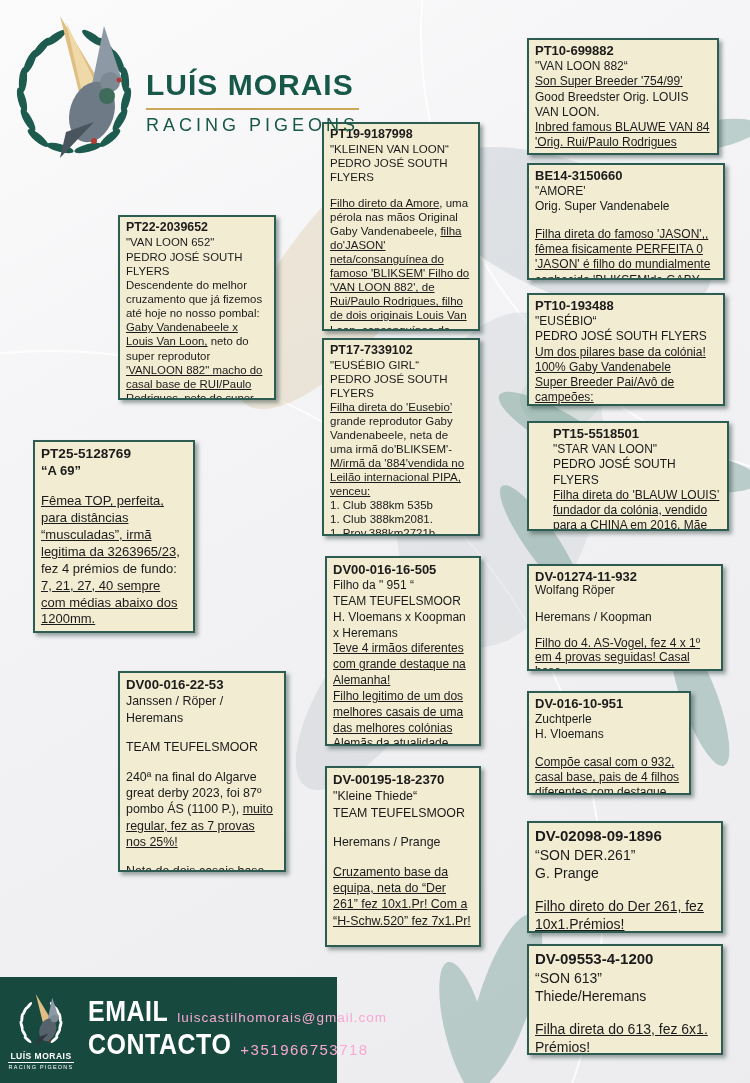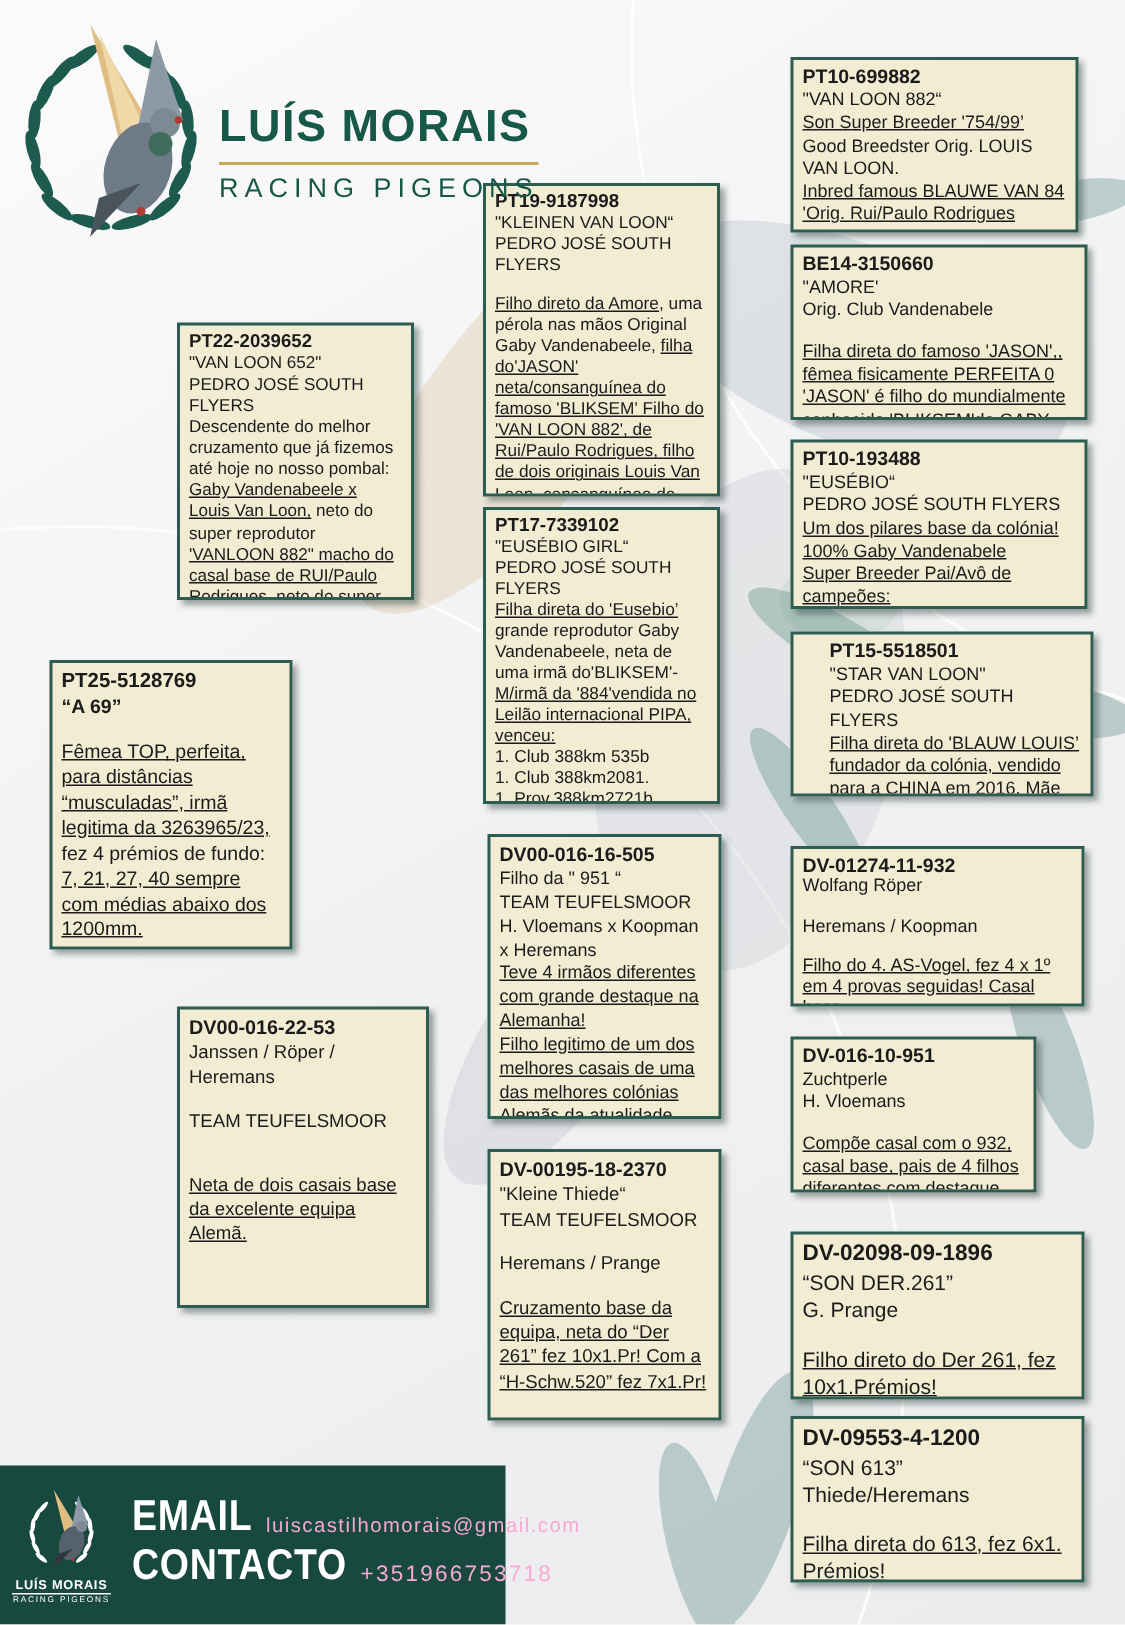--- a/index.html
+++ b/index.html
@@ -131,20 +131,21 @@
     <div class="box-line"><span class="b">“A 69”</span></div>
     <div class="box-line blank"></div>
     <div class="box-line"><span class="u">Fêmea TOP, perfeita, para distâncias “musculadas”, irmã legitima da 3263965/23,</span><span>  fez 4 prémios de fundo: </span><span class="u">7, 21, 27, 40 sempre com médias abaixo dos 1200mm.</span></div>
   </div>
 <div class="box fs125" style="left:118px;top:671px;width:168px;height:201px;">
     <div class="box-title">DV00-016-22-53</div>
     <div class="box-line"><span>Janssen / Röper / Heremans</span></div>
     <div class="box-line blank"></div>
     <div class="box-line"><span>TEAM TEUFELSMOOR</span></div>
     <div class="box-line blank"></div>
+    <div class="box-line"><span>240ª na final do Algarve great derby 2023, foi 87º pombo ÁS (1100 P.), </span><span class="u">muito regular, fez as 7 provas nos 25%!</span></div>
     <div class="box-line blank"></div>
     <div class="box-line"><span class="u">Neta de dois casais base da excelente equipa Alemã.</span></div>
   </div>
 
 <div class="box fs115" style="left:322px;top:122px;width:158px;height:209px;">
     <div class="box-title">PT19-9187998</div>
     <div class="box-line"><span>"KLEINEN VAN LOON“</span></div>
     <div class="box-line"><span>PEDRO JOSÉ SOUTH FLYERS</span></div>
     <div class="box-line blank"></div>
     <div class="box-line"><span class="u">Filho direto da Amore</span><span>, uma pérola nas mãos Original Gaby Vandenabeele, </span><span class="u">filha do'JASON' neta/consanguínea do famoso 'BLIKSEM' Filho do 'VAN LOON 882', de Rui/Paulo Rodrigues, filho de dois originais Louis Van Loon,</span><span> consanguíneo do famoso 'BLAUWE VAN84', macho do casal n°1 de Louis Van Loon.</span></div>
@@ -180,21 +181,21 @@
     <div class="box-title">PT10-699882</div>
     <div class="box-line"><span>"VAN LOON 882“</span></div>
     <div class="box-line"><span class="u">Son Super Breeder '754/99’</span></div>
     <div class="box-line"><span>Good Breedster Orig. LOUIS VAN LOON.</span></div>
     <div class="box-line"><span class="u">Inbred famous BLAUWE VAN 84</span></div>
     <div class="box-line"><span class="u">'Orig. Rui/Paulo Rodrigues</span></div>
   </div>
 <div class="box fs12 rt" style="left:527px;top:163px;width:198px;height:117px;">
     <div class="box-title">BE14-3150660</div>
     <div class="box-line"><span>"AMORE'</span></div>
-    <div class="box-line"><span>Orig. Club Vandenabele</span></div>
+    <div class="box-line"><span>Orig. Super Vandenabele</span></div>
     <div class="box-line blank"></div>
     <div class="box-line"><span class="u">Filha direta do famoso 'JASON',, fêmea fisicamente PERFEITA 0 'JASON' é filho do mundialmente conhecido 'BLIKSEM'de GABY VANDENABEELE.</span></div>
   </div>
 <div class="box fs12 rt" style="left:527px;top:293px;width:198px;height:113px;">
     <div class="box-title">PT10-193488</div>
     <div class="box-line"><span>"EUSÉBIO“</span></div>
     <div class="box-line"><span>PEDRO JOSÉ SOUTH FLYERS</span></div>
     <div class="box-line"><span class="u">Um dos pilares base da colónia!</span></div>
     <div class="box-line"><span class="u">100% Gaby Vandenabele</span></div>
     <div class="box-line"><span class="u">Super Breeder Pai/Avô de campeões:</span></div>

